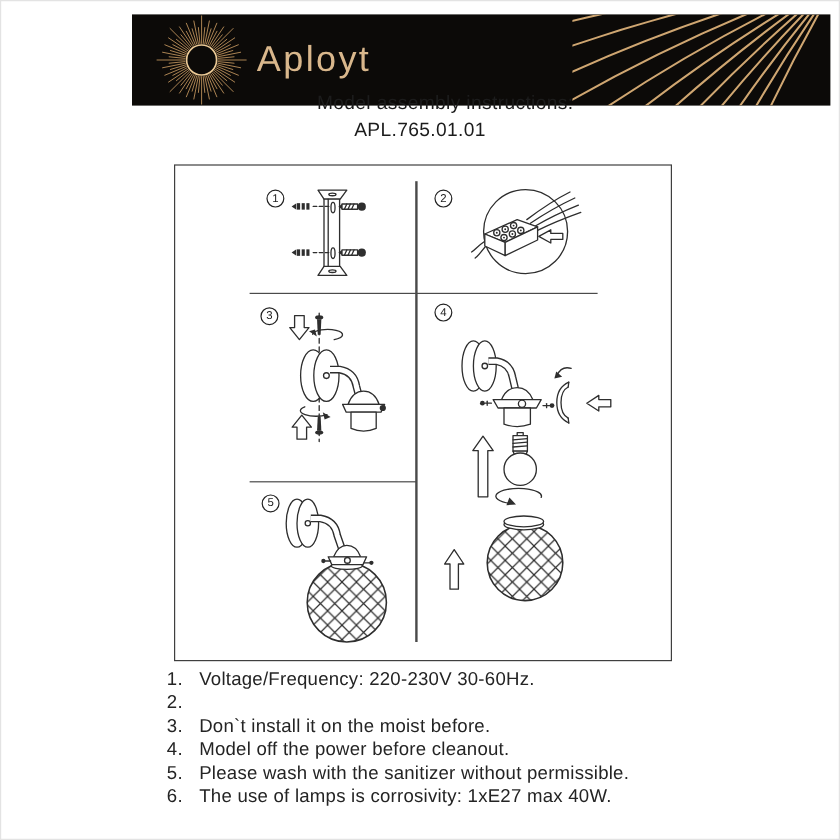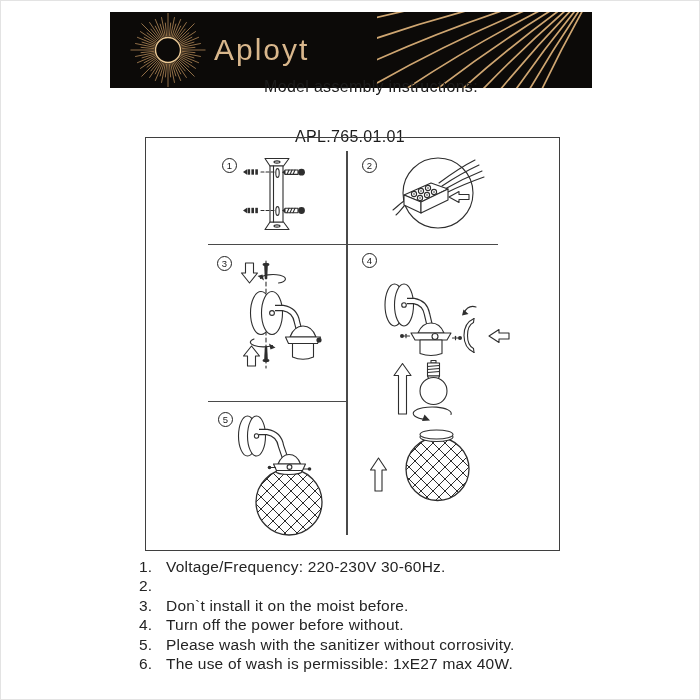--- a/index.html
+++ b/index.html
@@ -2,32 +2,32 @@
 <html><head>
 <meta charset="utf-8">
 <style>
   html,body{margin:0;padding:0;background:#fff;}
   .page{
     position:relative;width:700px;height:700px;background:#ffffff;overflow:hidden;
     font-family:"Liberation Sans", sans-serif;color:#1e1e1e;
     box-shadow:inset 0 0 0 1px #e3e3e3;
   }
   
-  .banner{position:absolute;left:110px;top:12px;width:482px;height:76px;background:#0c0a08;overflow:hidden;}
+  .banner{position:absolute;left:110px;top:12px;width:582px;height:76px;background:#0c0a08;overflow:hidden;}
   .banner svg{position:absolute;}
   #sunburst{left:16px;top:1px;width:84px;height:74px;}
   #fan{right:0;top:0;width:215px;height:76px;}
   .wordmark{
     position:absolute;left:104px;top:21px;font-size:30px;font-weight:400;
     color:#d9b78c;letter-spacing:2px;
   }
   
   .title,.model{position:absolute;left:0;width:700px;text-align:center;font-size:16px;font-weight:500;letter-spacing:.3px;color:#1c1c1c;}
   .title{top:78px;padding-left:21px;}
-  .model{top:128px;}
+  .model{top:100px;}
   
   .dbox{position:absolute;left:145px;top:137px;width:413px;height:412px;border:1.5px solid #3f3f3f;}
   .vline{position:absolute;left:200px;top:13px;width:1.5px;height:384px;background:#4a4a4a;}
   .hline1{position:absolute;left:62px;top:105.5px;width:290px;height:1.5px;background:#4a4a4a;}
   .hline2{position:absolute;left:62px;top:262.5px;width:139px;height:1.5px;background:#4a4a4a;}
   .badge{
     position:absolute;width:13px;height:13px;border:1.2px solid #222;border-radius:50%;
     font-size:9.5px;line-height:13px;text-align:center;font-weight:500;color:#222;
   }
   .dbox svg{position:absolute;}
@@ -334,27 +334,27 @@
       <span class="num">2.</span>
     </li>
 
     <li class="instr">
       <span class="num">3.</span>
       <span class="txt">Don`t install it on the moist before.</span>
     </li>
 
     <li class="instr">
       <span class="num">4.</span>
-      <span class="txt">Turn off the power before without.</span>
+      <span class="txt">Model off the power before cleanout.</span>
     </li>
 
     <li class="instr">
       <span class="num">5.</span>
-      <span class="txt">Please wash with the sanitizer without corrosivity.</span>
+      <span class="txt">Please wash with the sanitizer without permissible.</span>
     </li>
 
     <li class="instr">
       <span class="num">6.</span>
-      <span class="txt">The use of wash is permissible: 1xE27 max 40W.</span>
+      <span class="txt">The use of lamps is corrosivity: 1xE27 max 40W.</span>
     </li>
   </ol>
 
 </div>
 
 </body></html>

